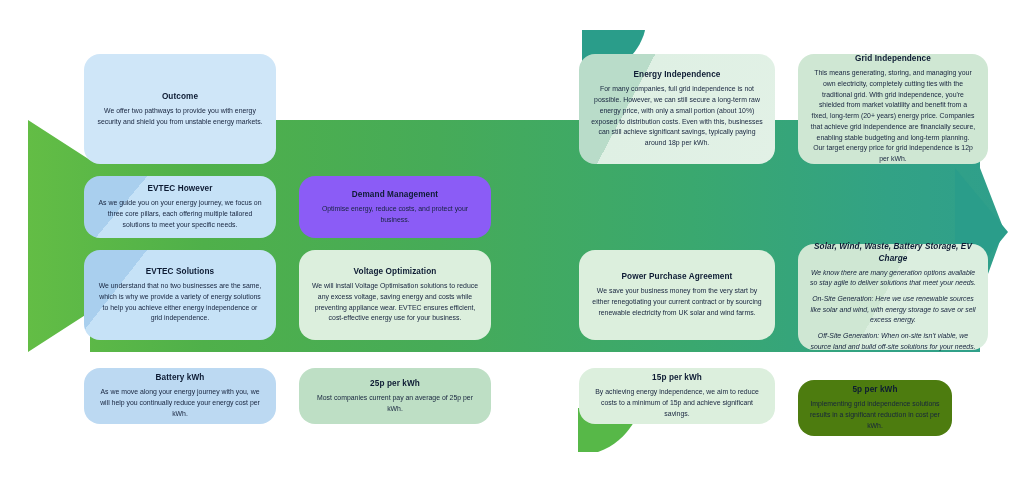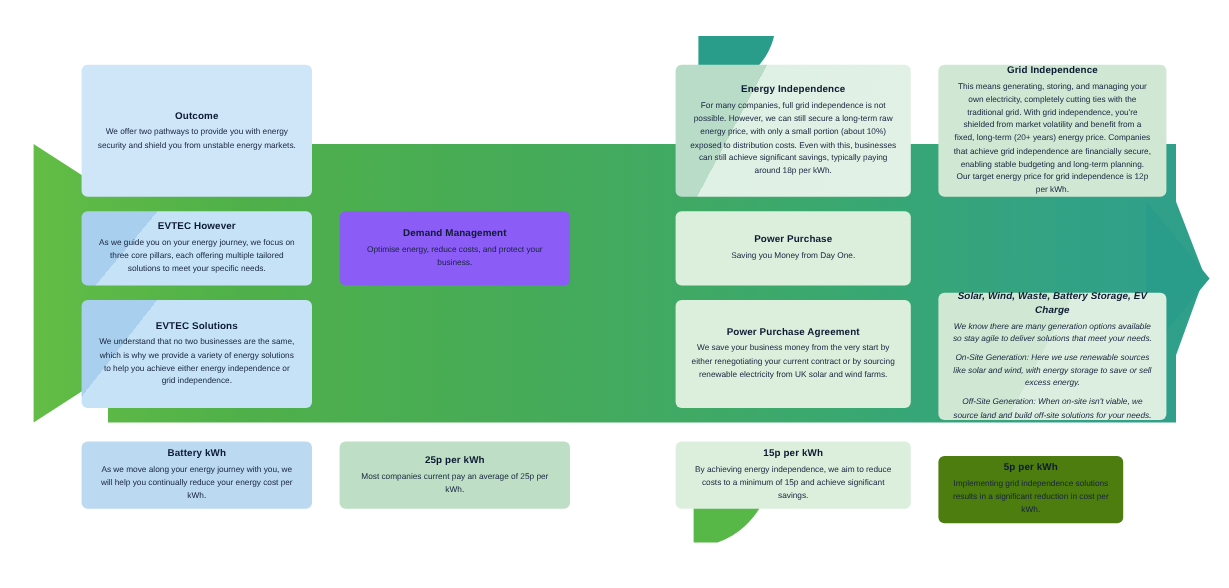--- a/index.html
+++ b/index.html
@@ -10,29 +10,30 @@
     overflow:hidden;
   }
   .stage{position:relative;width:1024px;height:490px;background:#fff;}
 
   
   .bg{position:absolute;left:0;top:0;width:1024px;height:490px;}
 
   
   .card{
     position:absolute;
-    border-radius:5px;
+    border-radius:16px;
     box-sizing:border-box;
     display:flex;
     flex-direction:column;
     align-items:center;
     justify-content:center;
     text-align:center;
     padding:20px 12px;
     color:#11203a;
+    margin-left:16px;
   }
   .card .title{
     font-weight:bold;
     font-size:8.2px;
     line-height:1.35;
     margin-bottom:4px;
     letter-spacing:.1px;
     color:#0d1b33;
   }
   .card .body{
@@ -105,35 +106,35 @@
   <div class="card blue" style="left:68px;top:368px;width:192px;height:56px;">
     <div class="title">Battery kWh</div>
     <div class="body">As we move along your energy journey with you, we will help you continually reduce your energy cost per kWh.</div>
   </div>
 
   <div class="card" style="left:283px;top:176px;width:192px;height:62px;background:#8b5cf6;">
     <div class="title">Demand Management</div>
     <div class="body">Optimise energy, reduce costs, and protect your business.</div>
   </div>
 
+  <div class="card" style="left:283px;top:250px;width:192px;height:90px;background:#dcefdd;">
+    <div class="title">Voltage Optimization</div>
+    <div class="body">We will install Voltage Optimisation solutions to reduce any excess voltage, saving energy and costs while preventing appliance wear. EVTEC ensures efficient, cost-effective energy use for your business.</div>
+  </div>
 
   <div class="card" style="left:283px;top:368px;width:192px;height:56px;background:#bedfc5;">
     <div class="title">25p per kWh</div>
     <div class="body">Most companies current pay an average of 25p per kWh.</div>
   </div>
 
   <div class="card" style="left:563px;top:54px;width:196px;height:110px;background:linear-gradient(118deg,#b9dcc9 0%,#b9dcc9 30%,#dff0e4 30%,#e2f1e6 100%);">
     <div class="title">Energy Independence</div>
     <div class="body">For many companies, full grid independence is not possible. However, we can still secure a long-term raw energy price, with only a small portion (about 10%) exposed to distribution costs. Even with this, businesses can still achieve significant savings, typically paying around 18p per kWh.</div>
   </div>
 
-  <div class="card" style="left:563px;top:176px;width:196px;height:62px;background:#dcefdd;">
-    <div class="title">Power Purchase</div>
-    <div class="body">Saving you Money from Day One.</div>
-  </div>
 
   <div class="card" style="left:563px;top:250px;width:196px;height:90px;background:#dcefdd;">
     <div class="title">Power Purchase Agreement</div>
     <div class="body">We save your business money from the very start by either renegotiating your current contract or by sourcing renewable electricity from UK solar and wind farms.</div>
   </div>
 
   <div class="card" style="left:563px;top:368px;width:196px;height:56px;background:#dcefdd;">
     <div class="title">15p per kWh</div>
     <div class="body">By achieving energy independence, we aim to reduce costs to a minimum of 15p and achieve significant savings.</div>
   </div>

